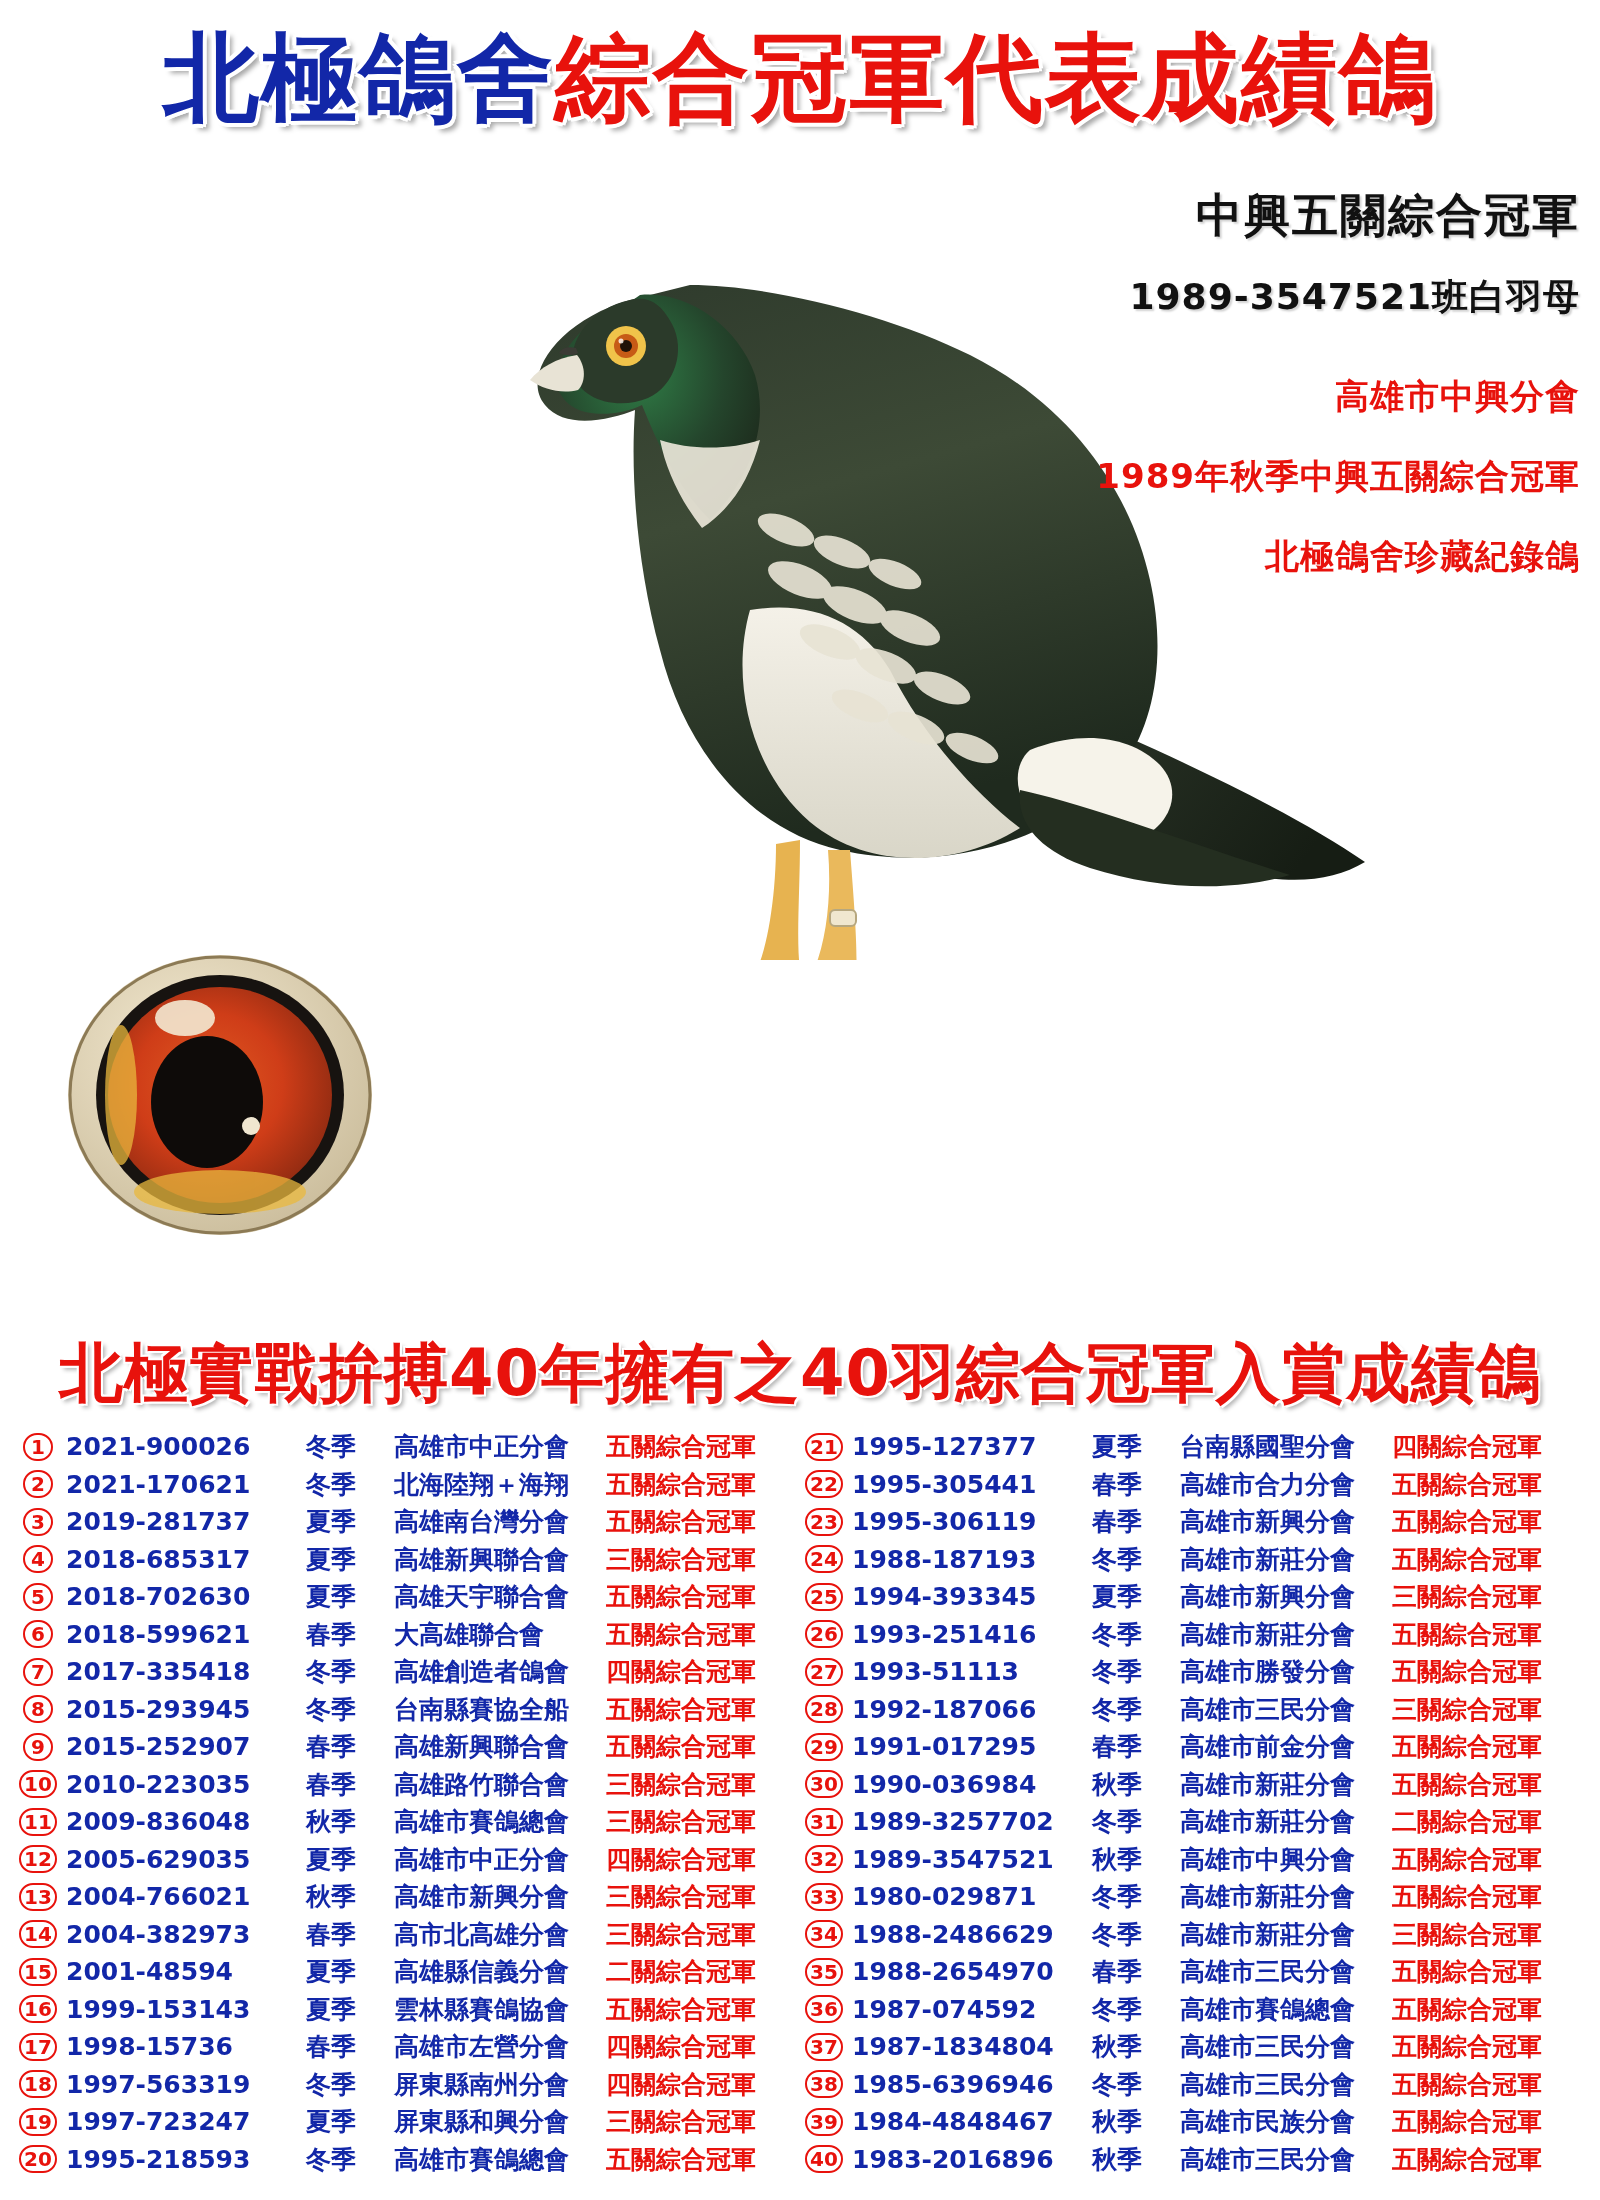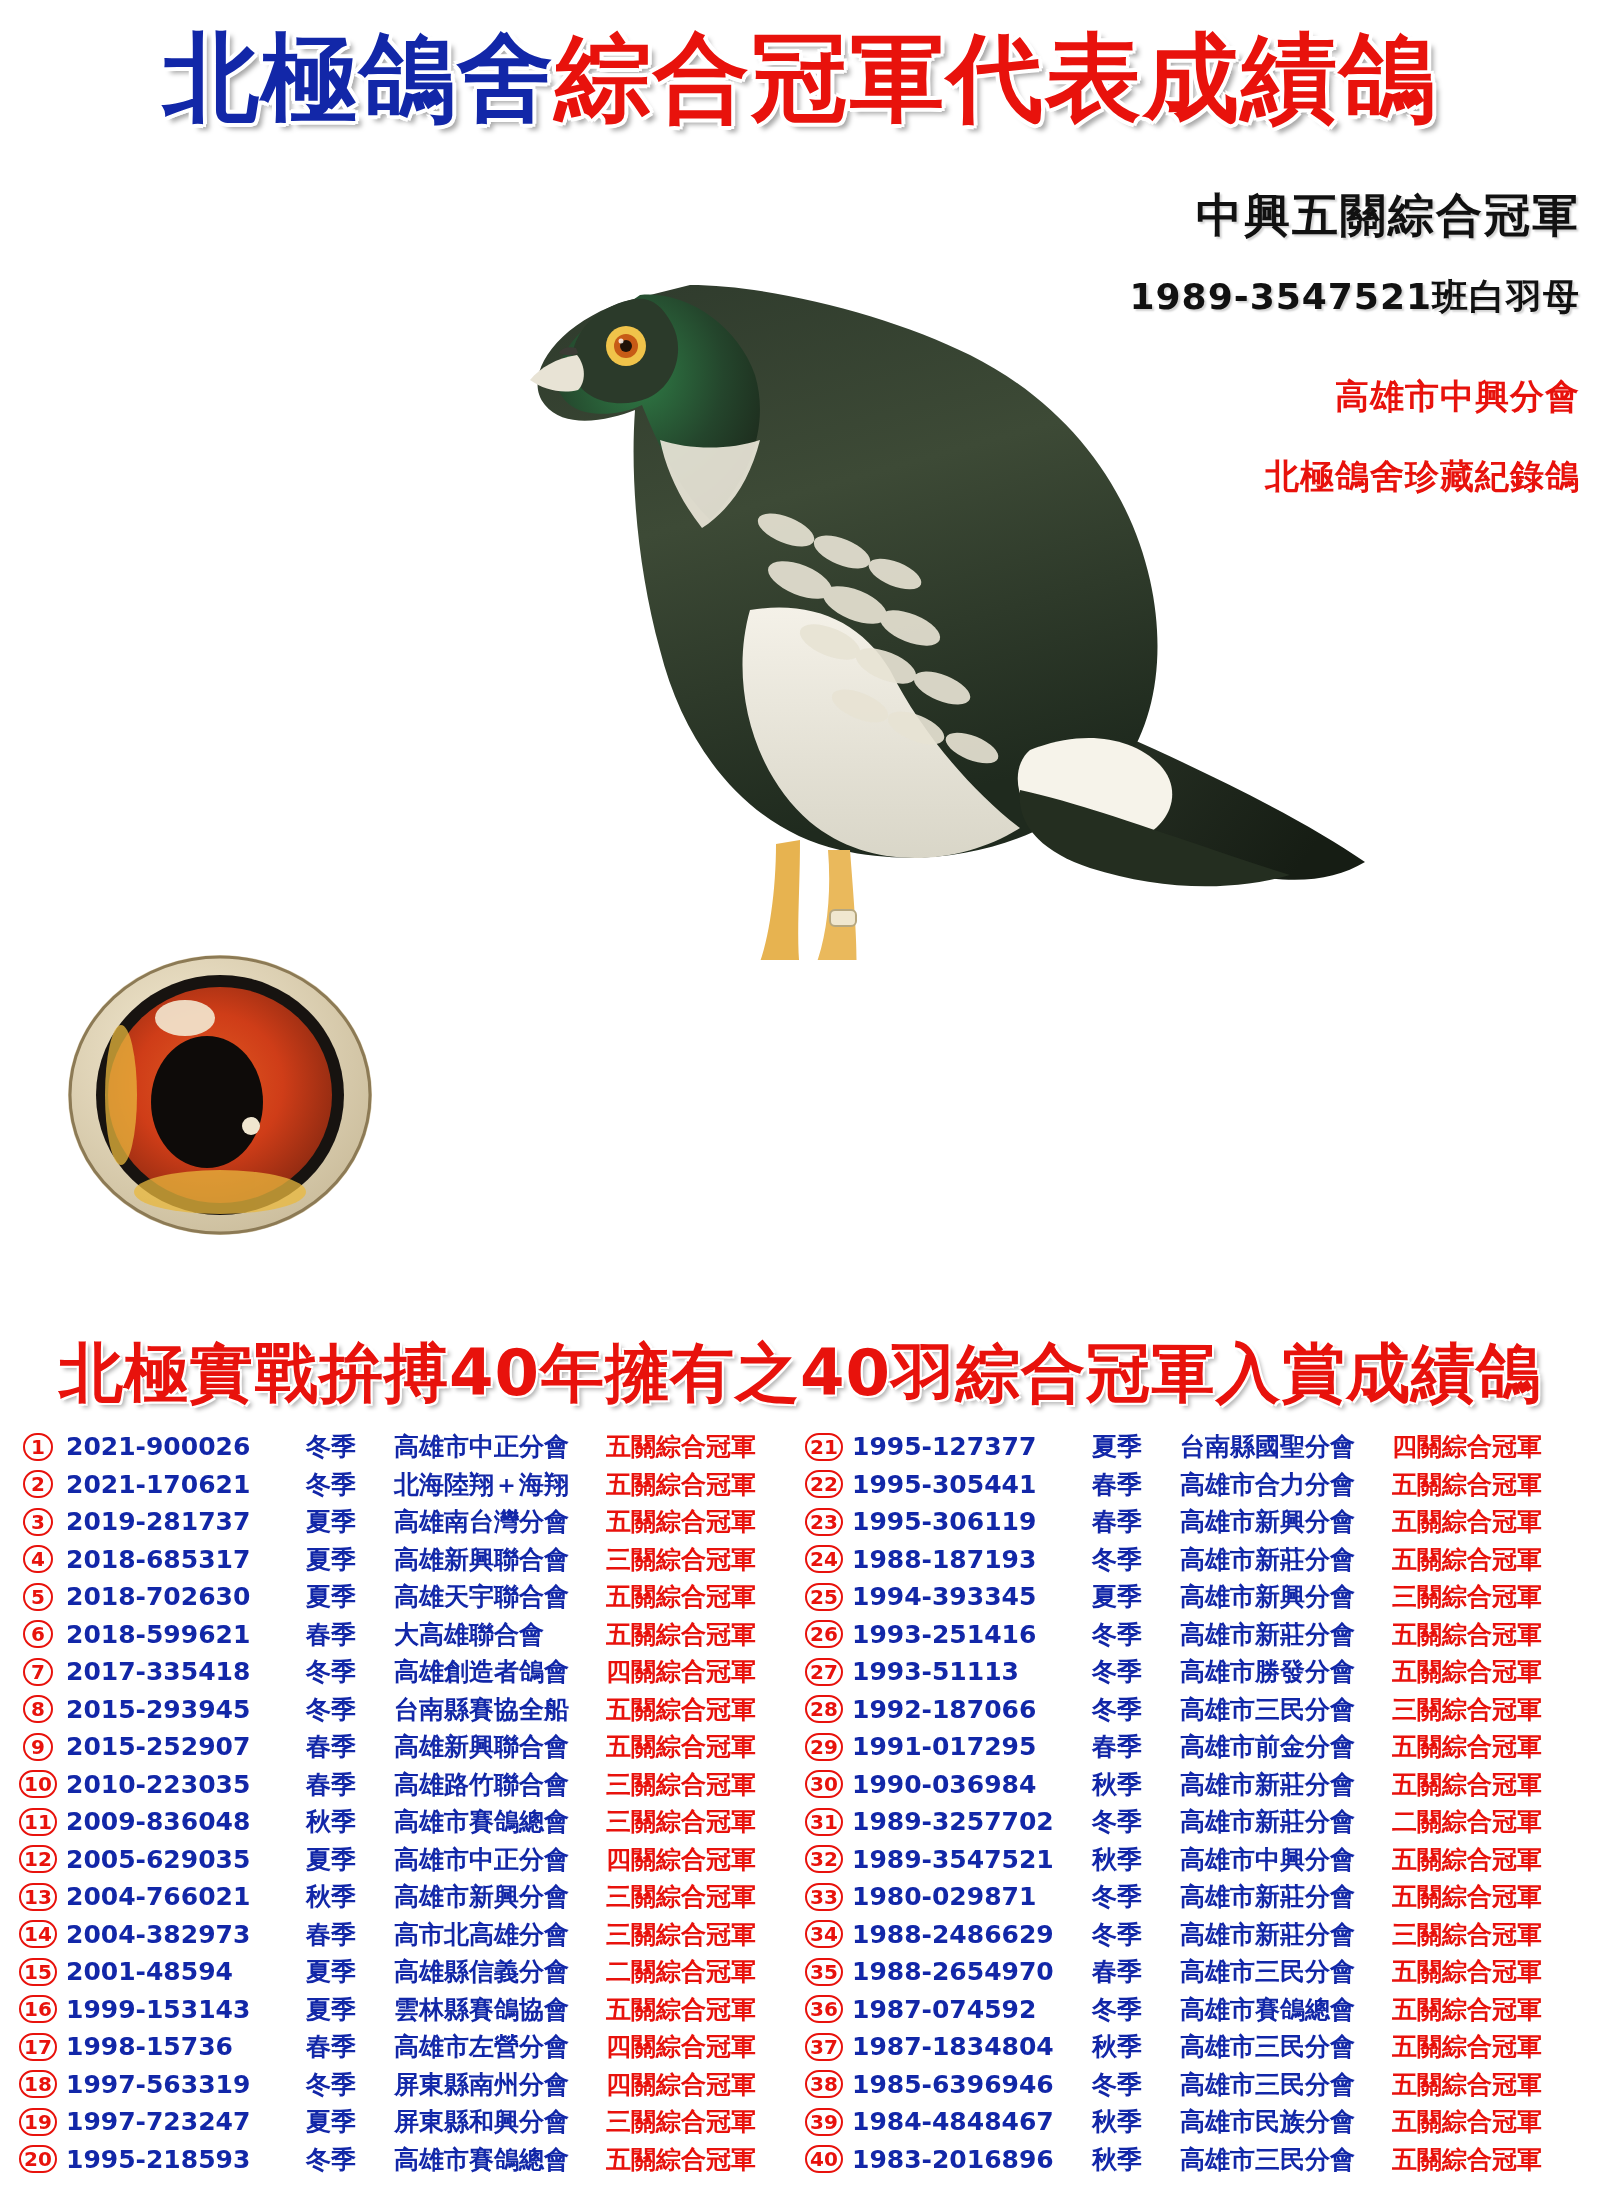--- a/index.html
+++ b/index.html
@@ -278,20 +278,21 @@
       <ellipse cx="130" cy="88" rx="30" ry="18" fill="#f3e9d2" opacity="0.9"></ellipse>
       <circle cx="196" cy="196" r="9" fill="#efe6d0"></circle>
       <ellipse cx="165" cy="165" rx="150" ry="138" fill="none" stroke="#8c7a55" stroke-width="3"></ellipse>
     </svg>
   </div>
 
   <div class="info-block">
     <div class="info-title">中興五關綜合冠軍</div>
     <div class="info-ring">1989-3547521班白羽母</div>
     <div class="info-red l1">高雄市中興分會</div>
+    <div class="info-red l2">1989年秋季中興五關綜合冠軍</div>
     <div class="info-red l3">北極鴿舍珍藏紀錄鴿</div>
   </div>
 
   <div class="banner2">
     <span class="banner2-text">北極實戰拚搏40年擁有之40羽綜合冠軍入賞成績鴿</span>
   </div>
 
   <div class="results">
 
     <div class="results-col">

